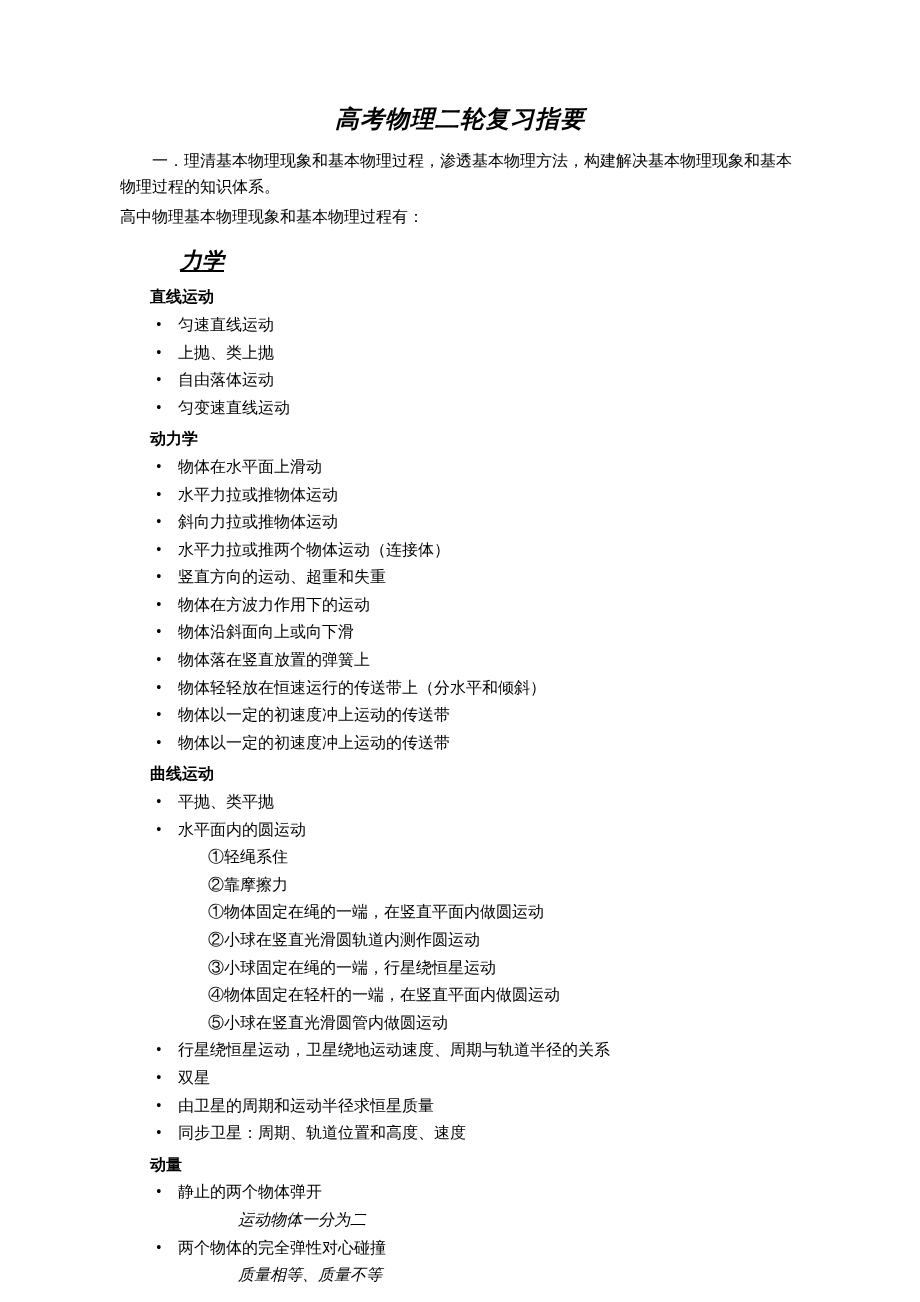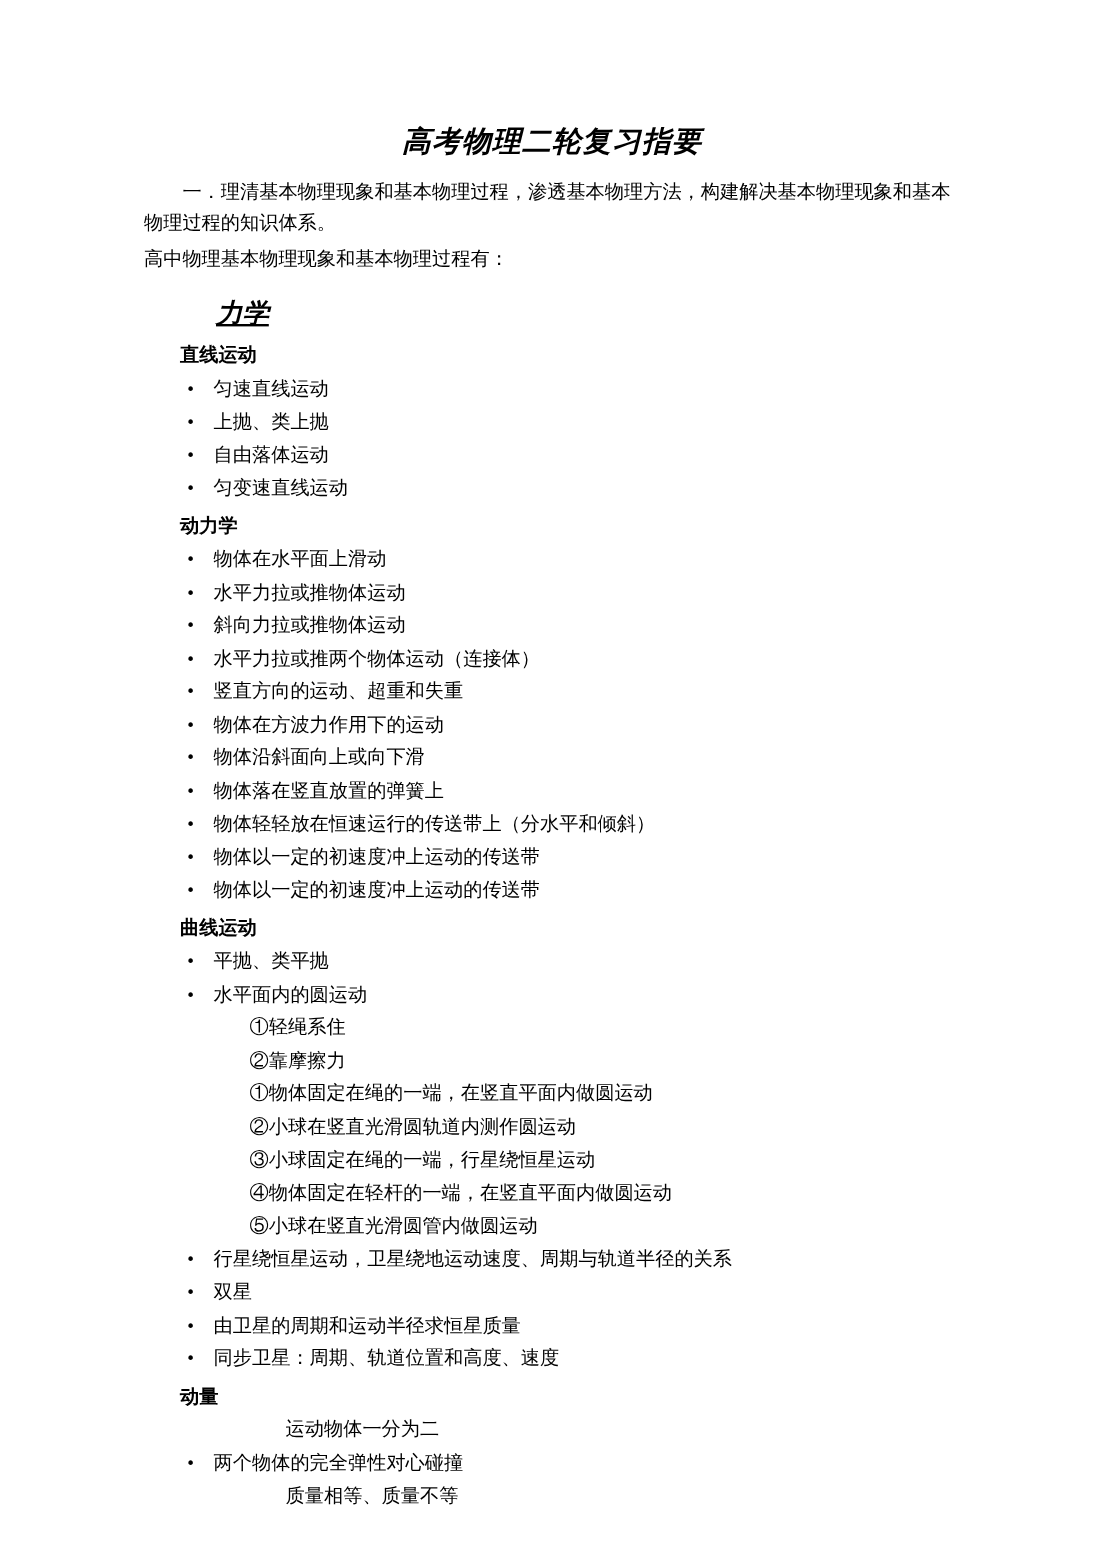--- a/index.html
+++ b/index.html
@@ -55,20 +55,21 @@
       content: "•";
       position: absolute;
       left: 6px;
       top: 0;
     }
     .subline {
       margin: 2px 0 2px 58px;
     }
     .subline-deep {
       margin: 2px 0 2px 88px;
+      font-style: italic;
     }
   </style>
 </head>
 <body>
 
 <div class="title">高考物理二轮复习指要</div>
 
 <div class="intro">一．理清基本物理现象和基本物理过程，渗透基本物理方法，构建解决基本物理现象和基本物理过程的知识体系。</div>
 <div class="intro2">高中物理基本物理现象和基本物理过程有：</div>
 
@@ -107,17 +108,18 @@
       <div class="subline">③小球固定在绳的一端，行星绕恒星运动</div>
       <div class="subline">④物体固定在轻杆的一端，在竖直平面内做圆运动</div>
       <div class="subline">⑤小球在竖直光滑圆管内做圆运动</div>
       <li>行星绕恒星运动，卫星绕地运动速度、周期与轨道半径的关系</li>
       <li>双星</li>
       <li>由卫星的周期和运动半径求恒星质量</li>
       <li>同步卫星：周期、轨道位置和高度、速度</li>
     </ul>
     <div class="subheading">动量</div>
     <ul>
+      <li>静止的两个物体弹开</li>
       <div class="subline-deep">运动物体一分为二</div>
       <li>两个物体的完全弹性对心碰撞</li>
       <div class="subline-deep">质量相等、质量不等</div>
     </ul>
   </div>
 
 </body></html>

